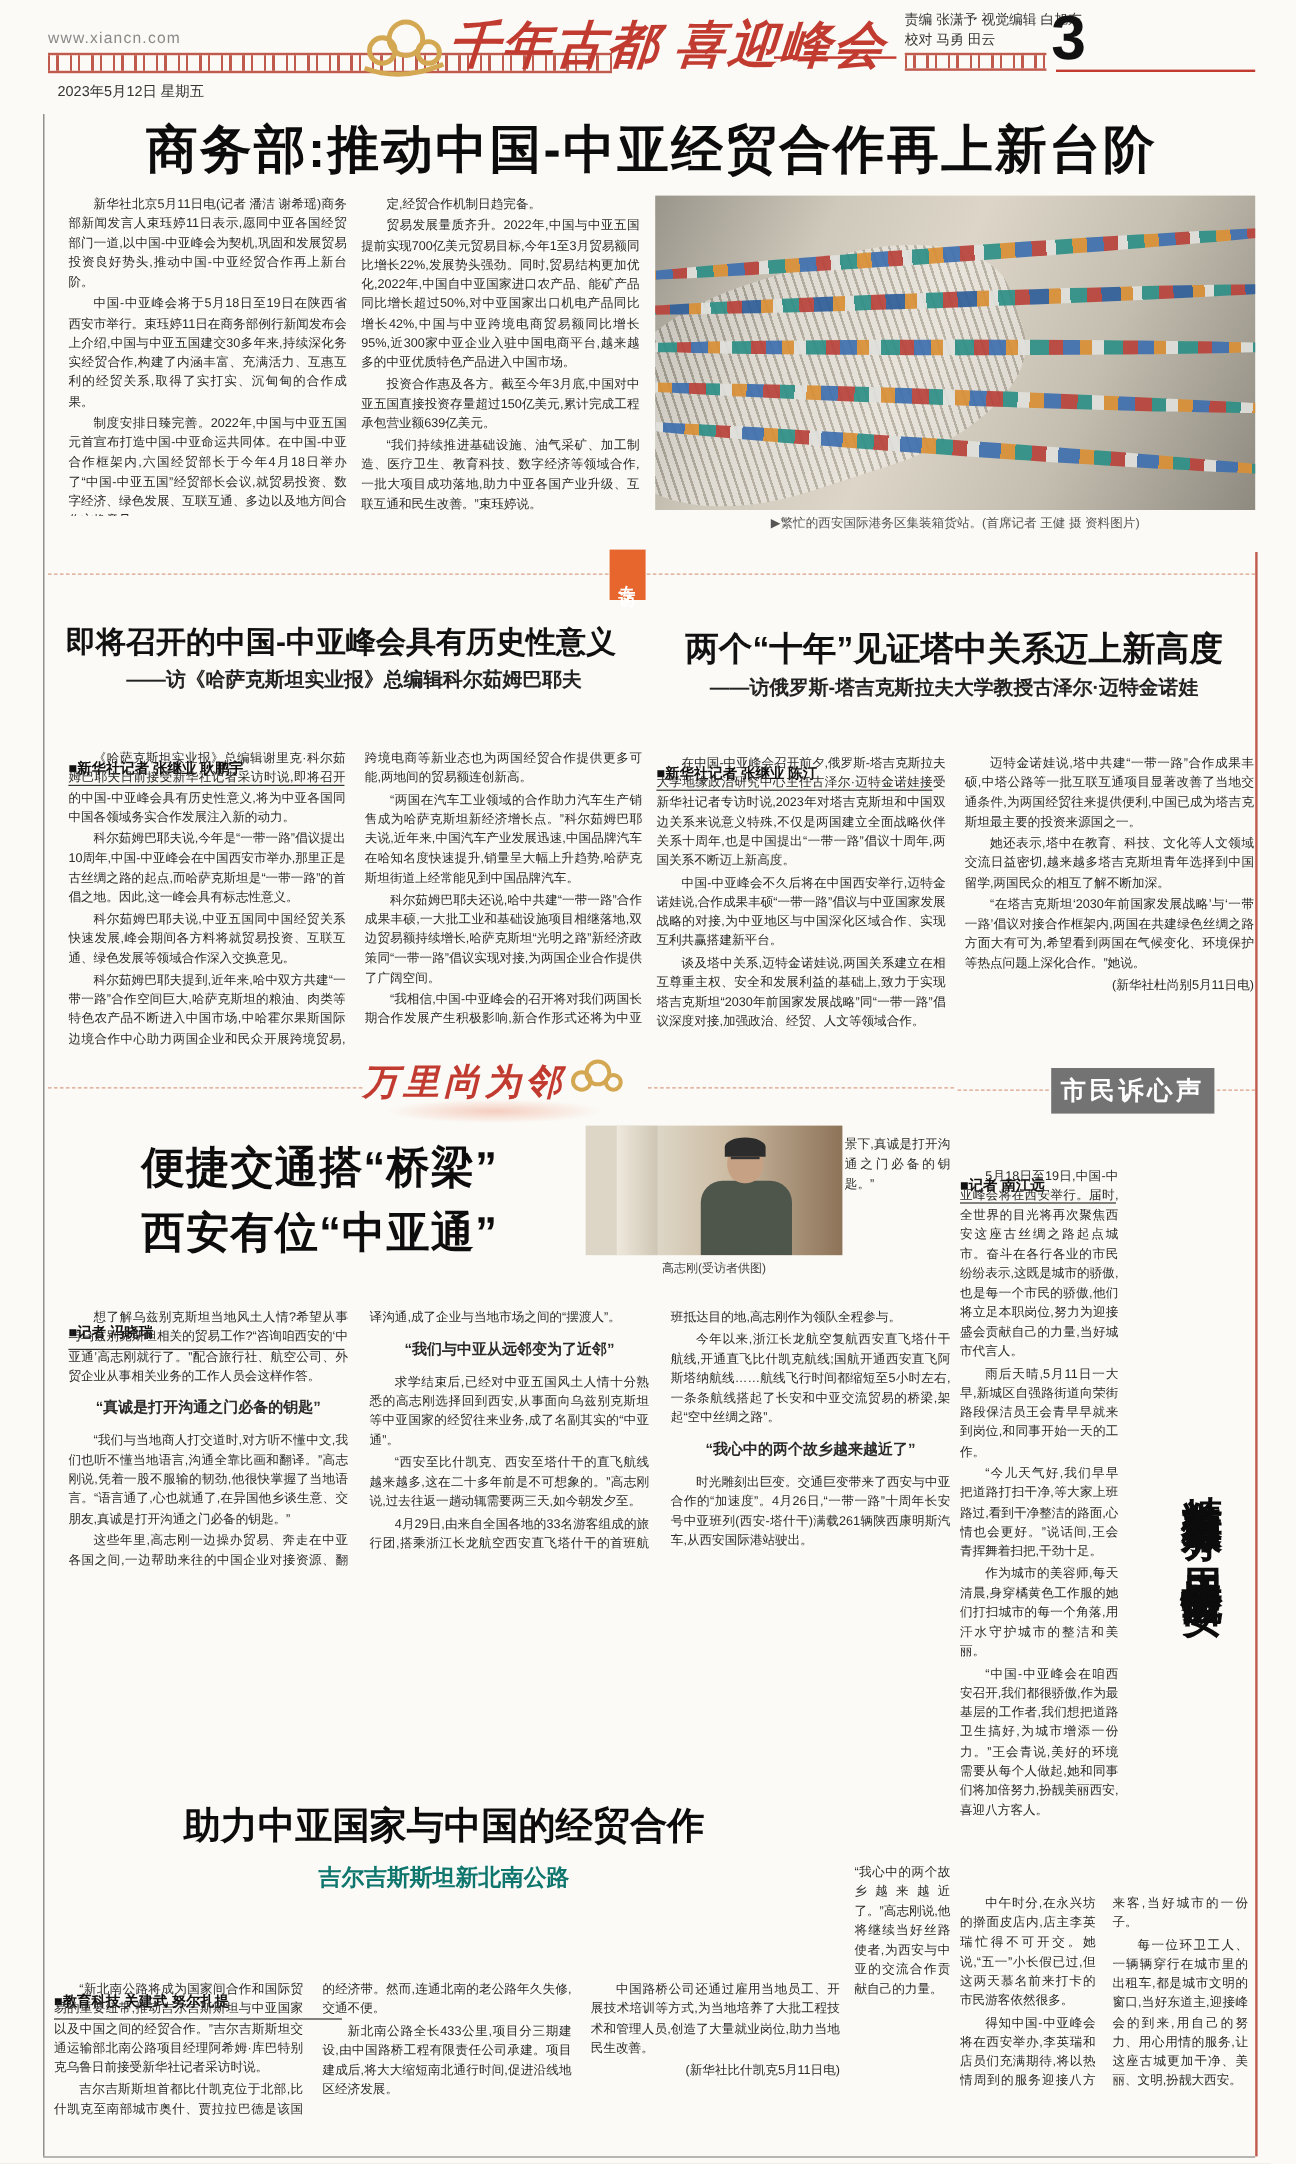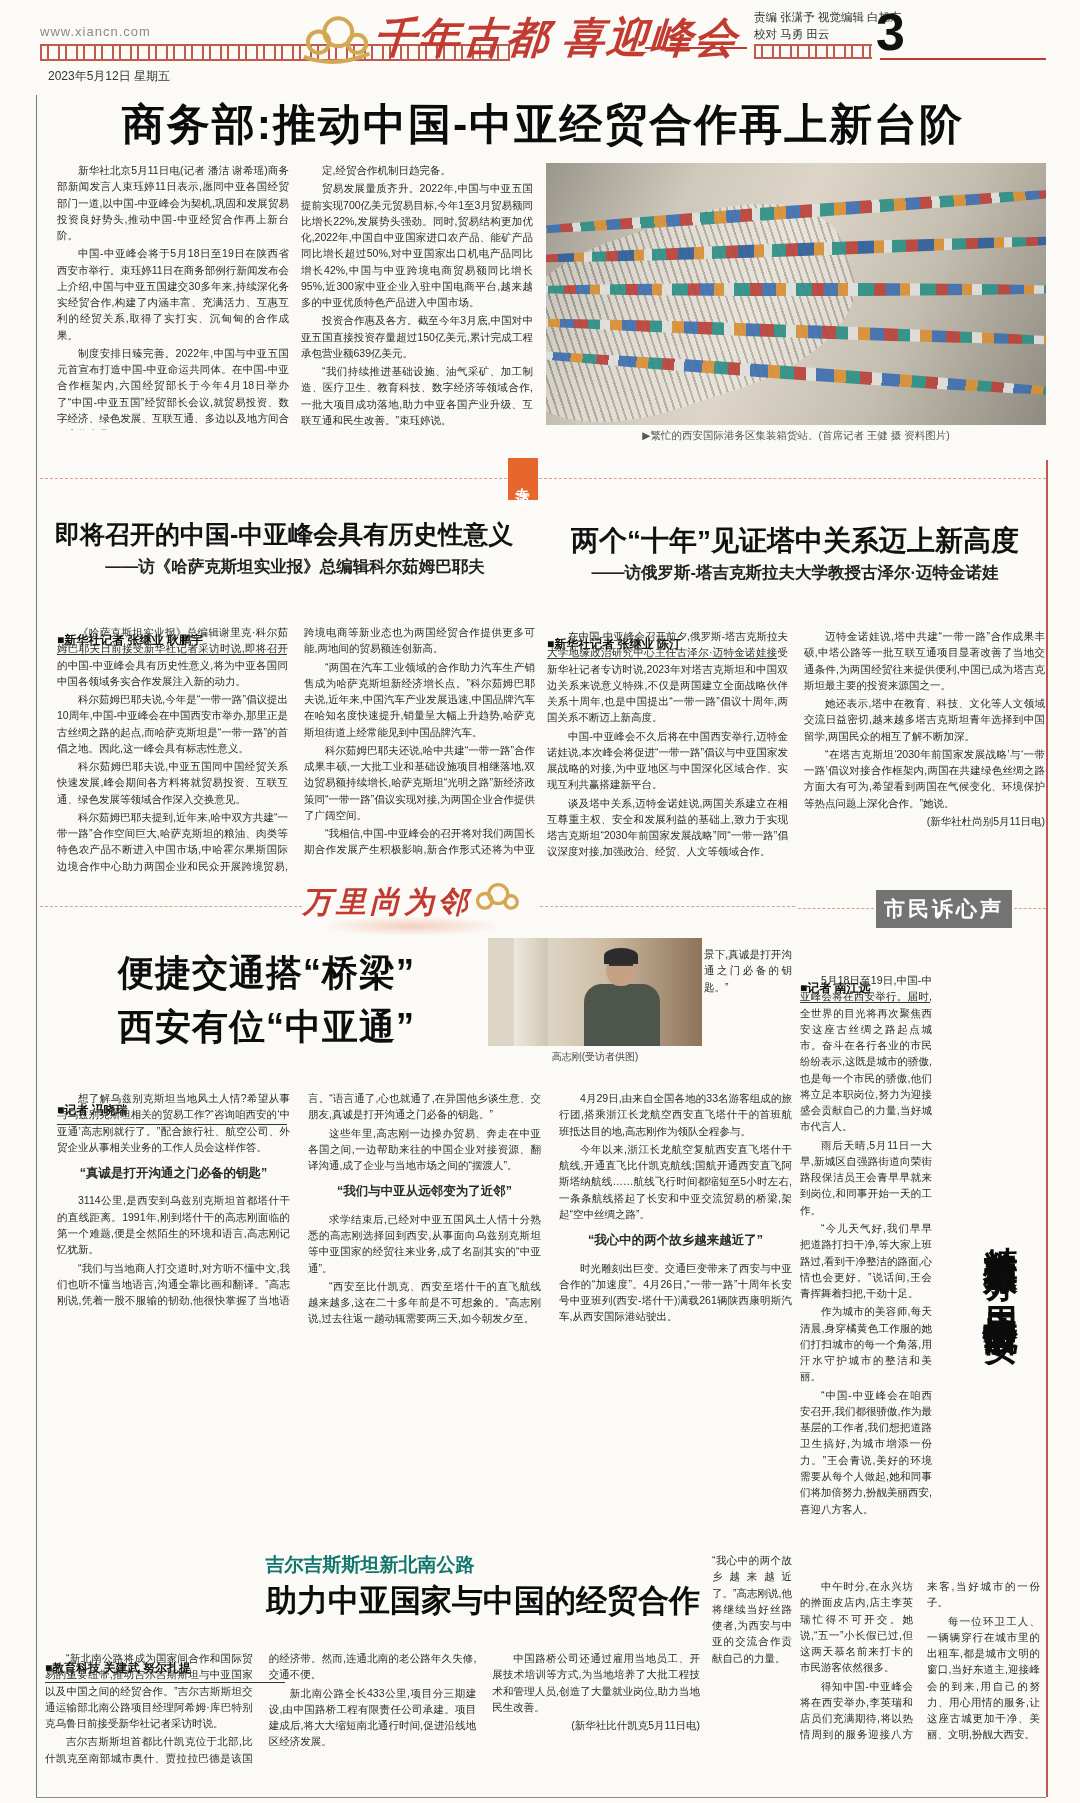--- a/index.html
+++ b/index.html
@@ -66,21 +66,21 @@
   .nb-photo{left:488px;top:938px;width:214px;height:108px;overflow:hidden;
         background:linear-gradient(90deg,#ddd6c6 0 28%,#cdbca4 55%,#8d7358);}
   .pillar{position:absolute;left:26px;top:0;width:34px;height:108px;background:linear-gradient(90deg,#eee8dc,#cfc6b4);}
   .man-head{position:absolute;left:118px;top:14px;width:30px;height:34px;border-radius:50% 50% 46% 46%;background:#c7a184;}
   .man-hair{position:absolute;left:116px;top:10px;width:34px;height:16px;border-radius:50% 50% 0 0;background:#2c2c2c;}
   .man-glasses{position:absolute;left:121px;top:26px;width:24px;height:5px;border-top:2px solid #333;}
   .man-body{position:absolute;left:96px;top:46px;width:76px;height:62px;border-radius:18px 18px 0 0;background:#4e564c;}
   .nb-photo-caption{left:488px;top:1050px;width:214px;font-size:10px;color:#444;text-align:center;}
   .nb-flow{left:57px;top:1090px;width:735px;height:450px;column-count:3;column-gap:18px;overflow:hidden;}
   .sub-kicker{left:40px;top:1552px;width:660px;text-align:center;font-size:19px;font-weight:bold;color:#0f766e;}
-  .sub-headline{left:40px;top:1580px;width:660px;text-align:right;font-size:31px;font-weight:900;color:#0c0c0c;white-space:nowrap;}
+  .sub-headline{left:40px;top:1501px;width:660px;text-align:center;font-size:31px;font-weight:900;color:#0c0c0c;white-space:nowrap;}
   .sub-byline{left:45px;top:1624px;width:240px;}
   .sub-flow{left:45px;top:1650px;width:655px;height:142px;column-count:3;column-gap:16px;overflow:hidden;}
   .nb-strip{left:712px;top:1552px;width:80px;height:240px;overflow:hidden;}
   
   .cz-label{left:876px;top:890px;width:136px;height:38px;background:#737373;color:#fff;font-size:21px;
         font-weight:bold;letter-spacing:3px;display:flex;align-items:center;justify-content:center;}
   .cz-dashL{left:798px;top:908px;width:76px;}
   .cz-dashR{left:1014px;top:908px;width:32px;}
   .cz-byline{left:800px;top:944px;width:130px;}
   .cz-col1{left:800px;top:972px;width:132px;height:592px;overflow:hidden;}
@@ -158,21 +158,21 @@
       <div class="flow flow-p">“两国在汽车工业领域的合作助力汽车生产销售成为哈萨克斯坦新经济增长点。”科尔茹姆巴耶夫说,近年来,中国汽车产业发展迅速,中国品牌汽车在哈知名度快速提升,销量呈大幅上升趋势,哈萨克斯坦街道上经常能见到中国品牌汽车。</div>
       <div class="flow flow-p">科尔茹姆巴耶夫还说,哈中共建“一带一路”合作成果丰硕,一大批工业和基础设施项目相继落地,双边贸易额持续增长,哈萨克斯坦“光明之路”新经济政策同“一带一路”倡议实现对接,为两国企业合作提供了广阔空间。</div>
       <div class="flow flow-p">“我相信,中国-中亚峰会的召开将对我们两国长期合作发展产生积极影响,新合作形式还将为中亚地区与中国这个大市场建立密切经济联系提供可能。”他说。</div>
     </div>
 
   <div class="abs iv-headline-r">两个“十年”见证塔中关系迈上新高度</div>
   <div class="abs iv-sub-r">——访俄罗斯-塔吉克斯拉夫大学教授古泽尔·迈特金诺娃</div>
   <div class="abs byline iv-byline-r">■新华社记者 张继业 陈汀</div>
   <div class="abs bodytext iv-cols-r">
       <div class="flow flow-p">在中国-中亚峰会召开前夕,俄罗斯-塔吉克斯拉夫大学地缘政治研究中心主任古泽尔·迈特金诺娃接受新华社记者专访时说,2023年对塔吉克斯坦和中国双边关系来说意义特殊,不仅是两国建立全面战略伙伴关系十周年,也是中国提出“一带一路”倡议十周年,两国关系不断迈上新高度。</div>
-      <div class="flow flow-p">中国-中亚峰会不久后将在中国西安举行,迈特金诺娃说,本次峰会将促进“一带一路”倡议与中亚国家发展战略的对接,为中亚地区与中国深化区域合作、实现互利共赢搭建新平台。</div>
+      <div class="flow flow-p">中国-中亚峰会不久后将在中国西安举行,迈特金诺娃说,合作成果丰硕“一带一路”倡议与中亚国家发展战略的对接,为中亚地区与中国深化区域合作、实现互利共赢搭建新平台。</div>
       <div class="flow flow-p">谈及塔中关系,迈特金诺娃说,两国关系建立在相互尊重主权、安全和发展利益的基础上,致力于实现塔吉克斯坦“2030年前国家发展战略”同“一带一路”倡议深度对接,加强政治、经贸、人文等领域合作。</div>
       <div class="flow flow-p">迈特金诺娃说,塔中共建“一带一路”合作成果丰硕,中塔公路等一批互联互通项目显著改善了当地交通条件,为两国经贸往来提供便利,中国已成为塔吉克斯坦最主要的投资来源国之一。</div>
       <div class="flow flow-p">她还表示,塔中在教育、科技、文化等人文领域交流日益密切,越来越多塔吉克斯坦青年选择到中国留学,两国民众的相互了解不断加深。</div>
       <div class="flow flow-p">“在塔吉克斯坦‘2030年前国家发展战略’与‘一带一路’倡议对接合作框架内,两国在共建绿色丝绸之路方面大有可为,希望看到两国在气候变化、环境保护等热点问题上深化合作。”她说。</div>
       <div class="flow flow-date">(新华社杜尚别5月11日电)</div>
     </div>
 
   <div class="abs divider-dash nb-dash1"></div>
   <div class="abs nb-blob"></div>
   <div class="abs nb-label">万里尚为邻</div>
@@ -195,21 +195,20 @@
     <div class="pillar"></div>
     <div class="man-body"></div>
     <div class="man-head"></div>
     <div class="man-hair"></div>
     <div class="man-glasses"></div>
   </div>
   <div class="abs nb-photo-caption">高志刚(受访者供图)</div>
   <div class="abs bodytext nb-flow">
       <div class="flow flow-p">想了解乌兹别克斯坦当地风土人情?希望从事与乌兹别克斯坦相关的贸易工作?“咨询咱西安的‘中亚通’高志刚就行了。”配合旅行社、航空公司、外贸企业从事相关业务的工作人员会这样作答。</div>
       <div class="flow flow-sub">“真诚是打开沟通之门必备的钥匙”</div>
-      <div class="flow flow-p">3114公里,是西安到乌兹别克斯坦首都塔什干的直线距离。1991年,刚到塔什干的高志刚面临的第一个难题,便是全然陌生的环境和语言,高志刚记忆犹新。</div>
       <div class="flow flow-p">“我们与当地商人打交道时,对方听不懂中文,我们也听不懂当地语言,沟通全靠比画和翻译。”高志刚说,凭着一股不服输的韧劲,他很快掌握了当地语言。“语言通了,心也就通了,在异国他乡谈生意、交朋友,真诚是打开沟通之门必备的钥匙。”</div>
       <div class="flow flow-p">这些年里,高志刚一边操办贸易、奔走在中亚各国之间,一边帮助来往的中国企业对接资源、翻译沟通,成了企业与当地市场之间的“摆渡人”。</div>
       <div class="flow flow-sub">“我们与中亚从远邻变为了近邻”</div>
       <div class="flow flow-p">求学结束后,已经对中亚五国风土人情十分熟悉的高志刚选择回到西安,从事面向乌兹别克斯坦等中亚国家的经贸往来业务,成了名副其实的“中亚通”。</div>
       <div class="flow flow-p">“西安至比什凯克、西安至塔什干的直飞航线越来越多,这在二十多年前是不可想象的。”高志刚说,过去往返一趟动辄需要两三天,如今朝发夕至。</div>
       <div class="flow flow-p">4月29日,由来自全国各地的33名游客组成的旅行团,搭乘浙江长龙航空西安直飞塔什干的首班航班抵达目的地,高志刚作为领队全程参与。</div>
       <div class="flow flow-p">今年以来,浙江长龙航空复航西安直飞塔什干航线,开通直飞比什凯克航线;国航开通西安直飞阿斯塔纳航线……航线飞行时间都缩短至5小时左右,一条条航线搭起了长安和中亚交流贸易的桥梁,架起“空中丝绸之路”。</div>
       <div class="flow flow-sub">“我心中的两个故乡越来越近了”</div>
       <div class="flow flow-p">时光雕刻出巨变。交通巨变带来了西安与中亚合作的“加速度”。4月26日,“一带一路”十周年长安号中亚班列(西安-塔什干)满载261辆陕西康明斯汽车,从西安国际港站驶出。</div>
     </div>

